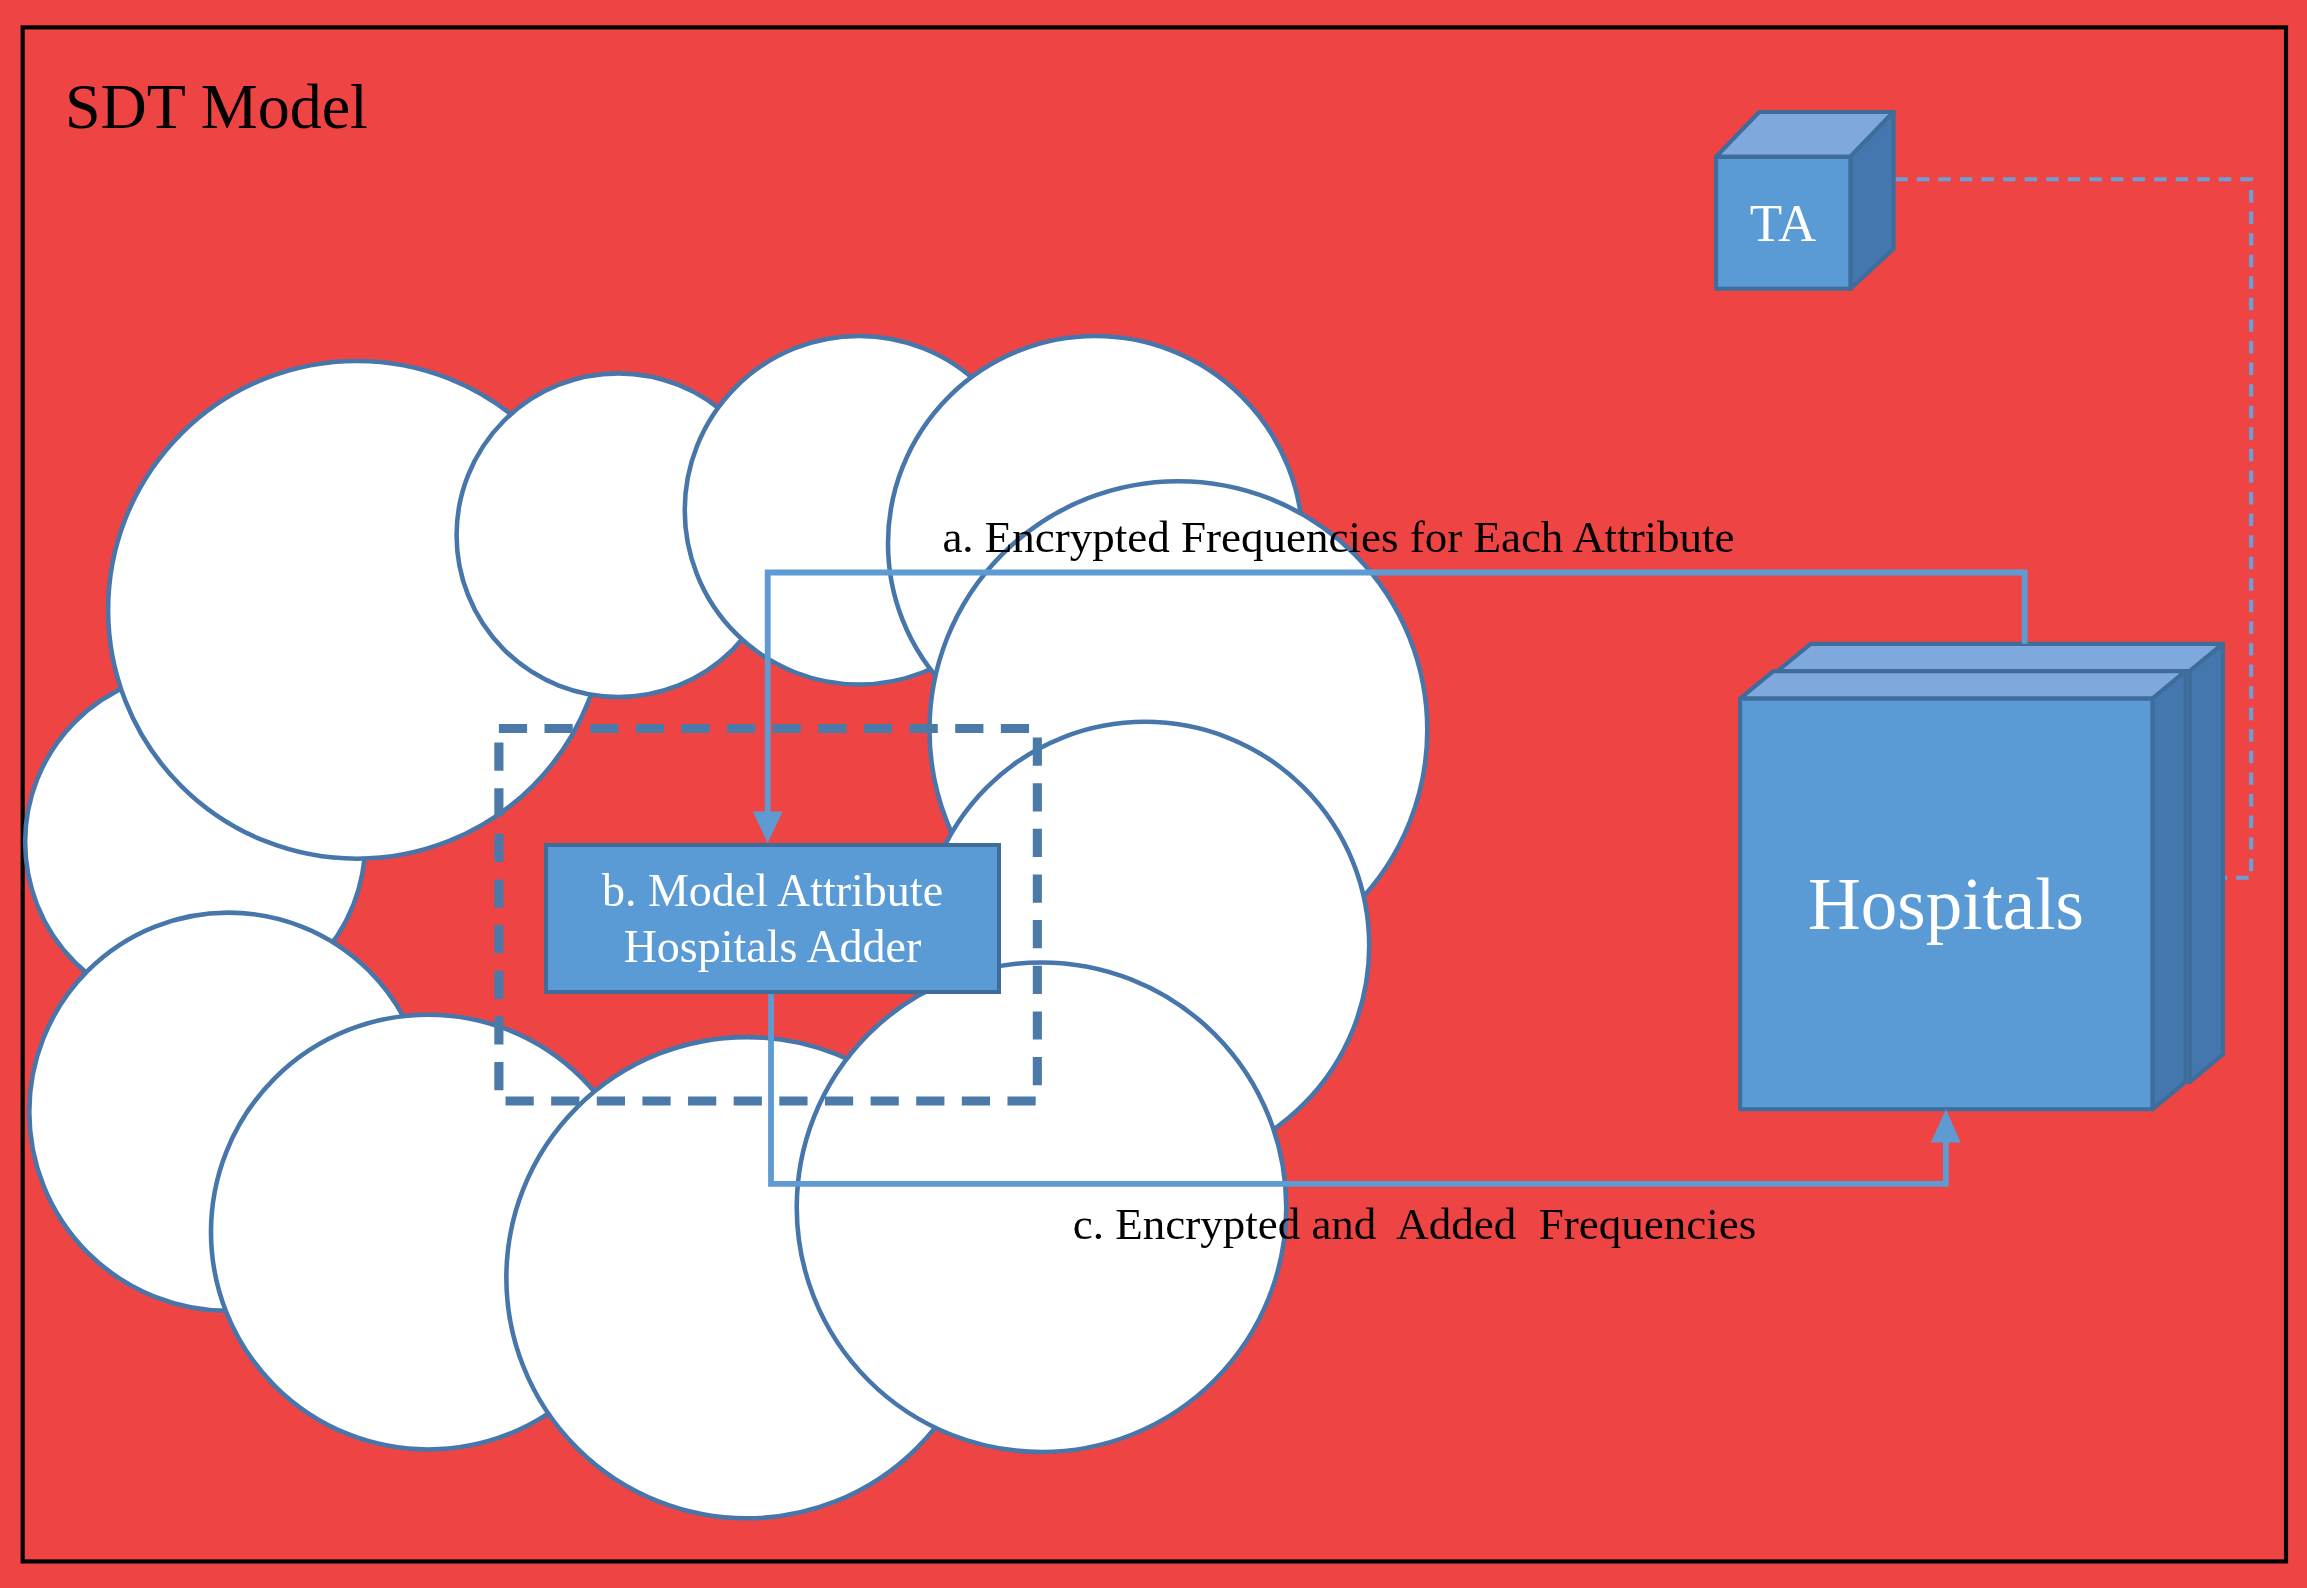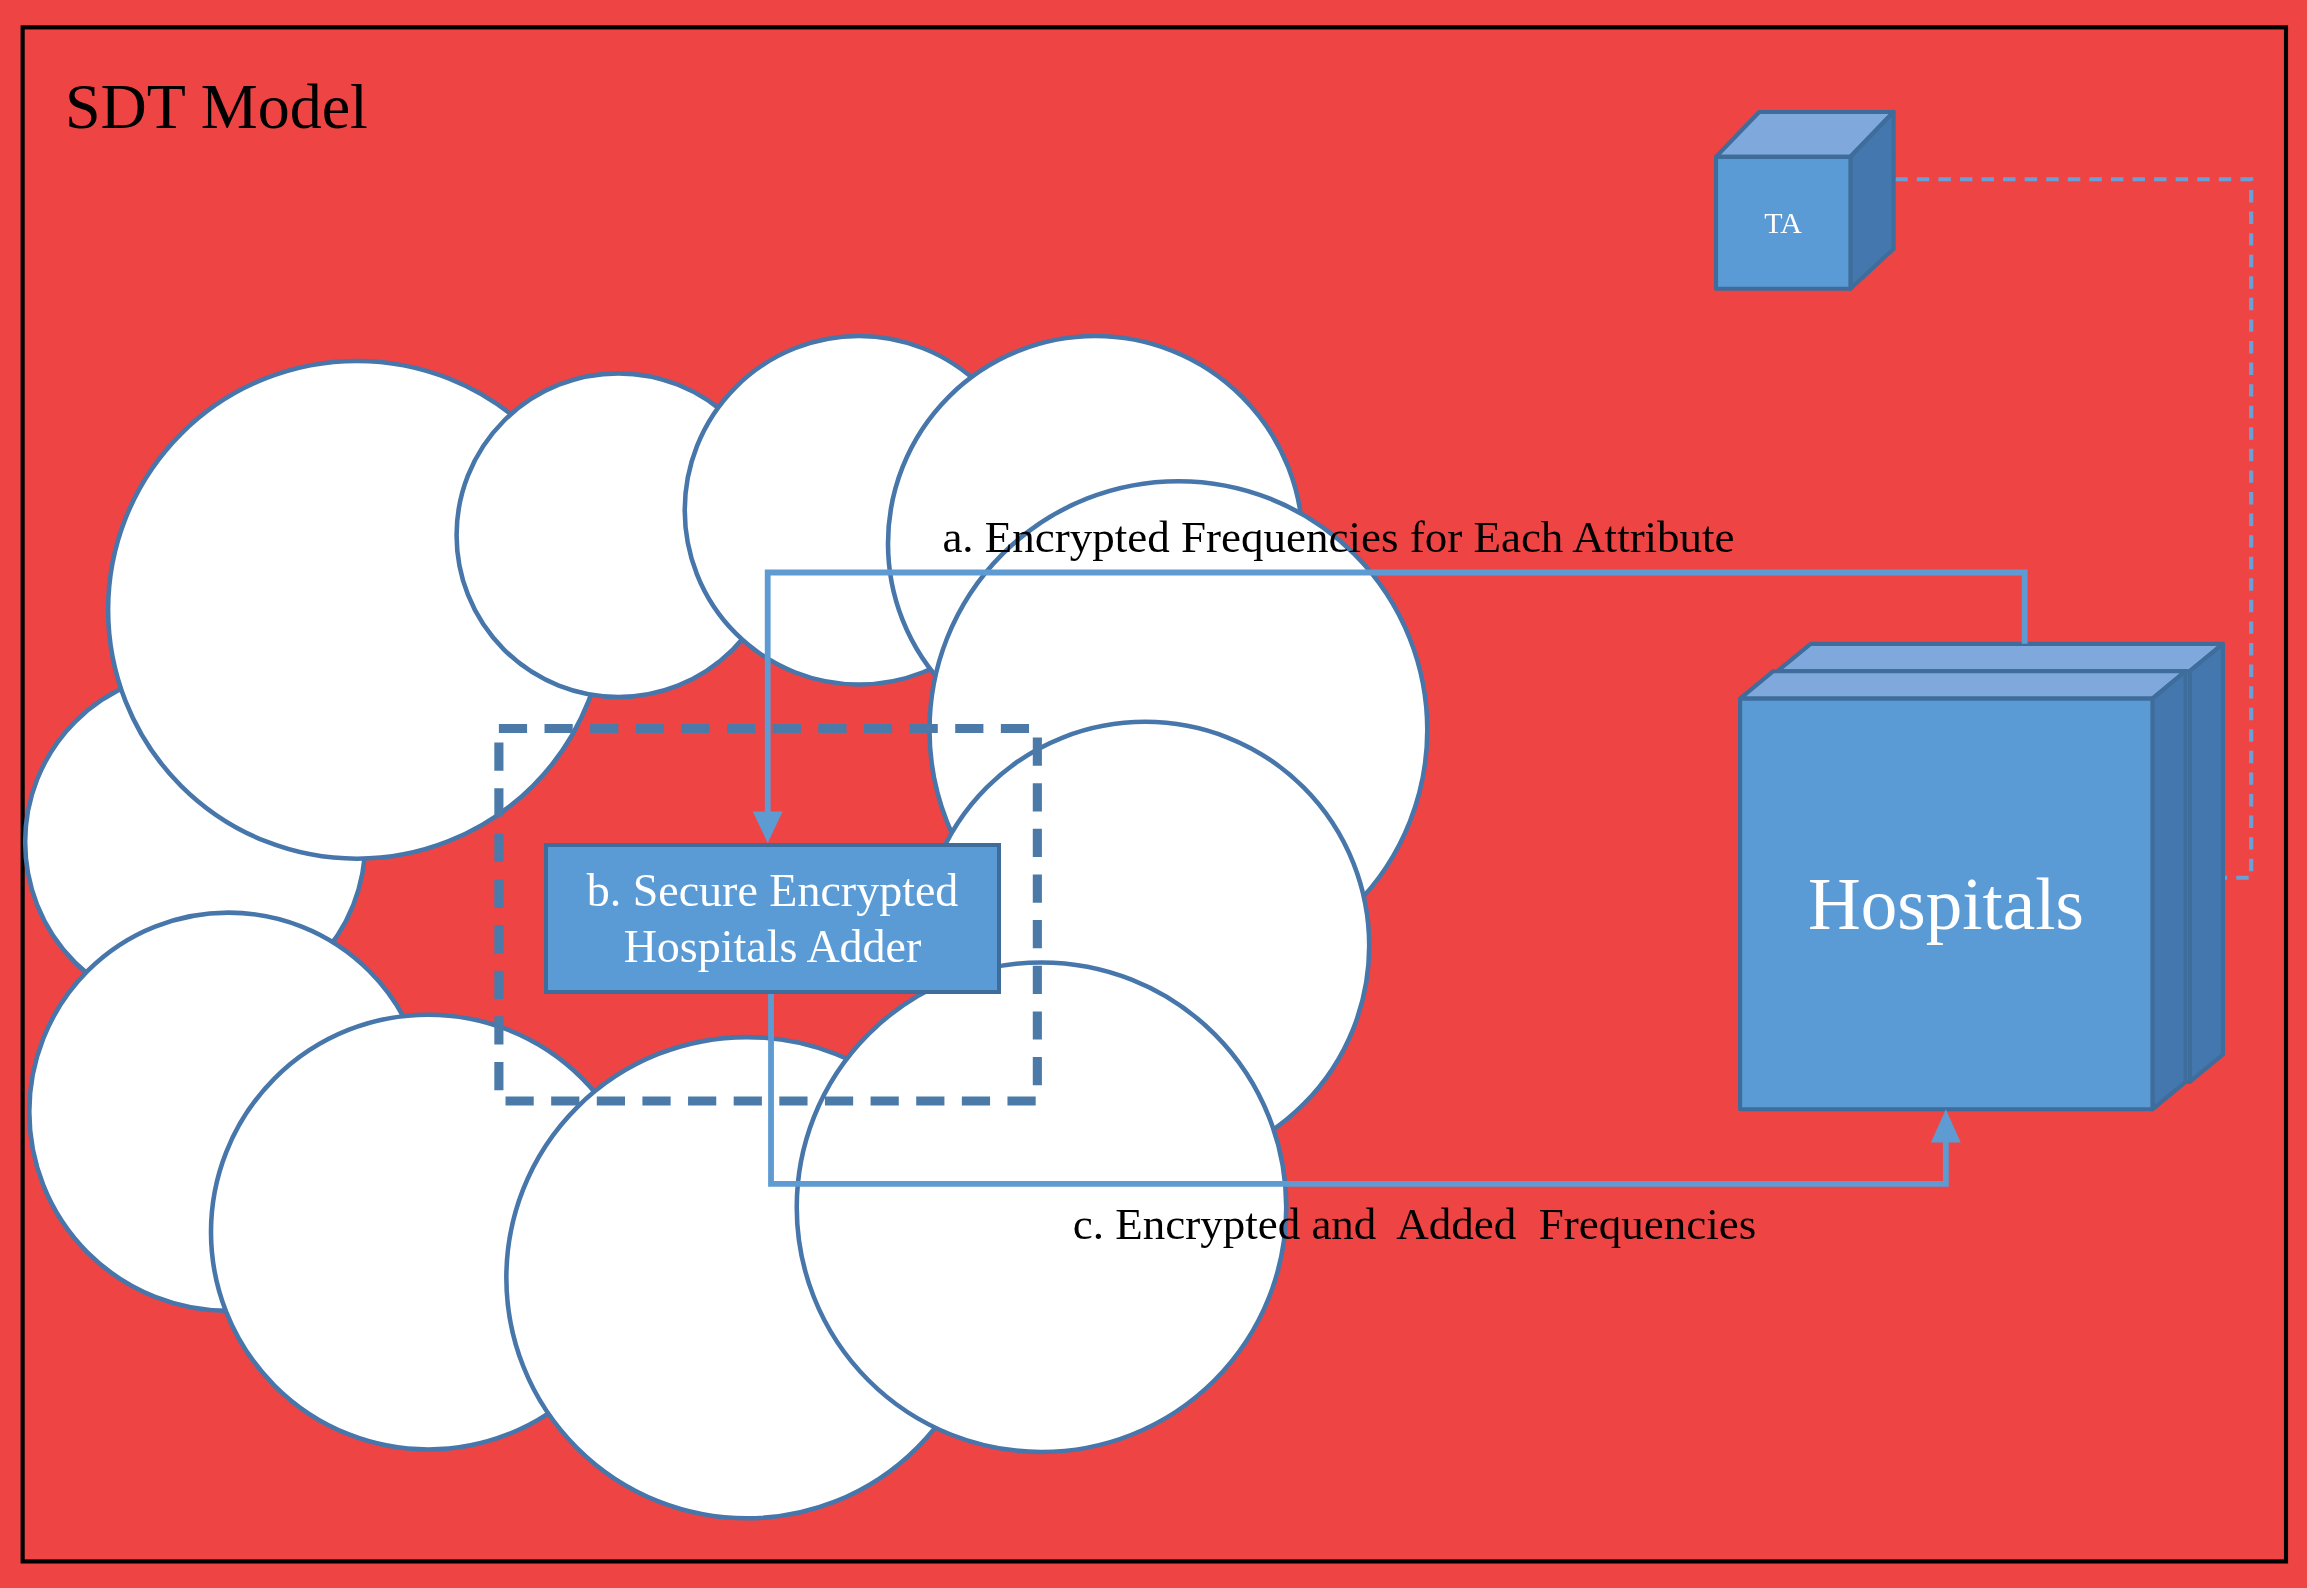--- a/index.html
+++ b/index.html
@@ -18,21 +18,21 @@
   .edge{fill:none;stroke:var(--connector);stroke-width:7;}
   .edge-head{fill:var(--connector);stroke:none;}
 
   
   .overlay{position:absolute;z-index:2;}
   .page-title{left:65px;top:70px;font-size:64px;color:var(--title_text);white-space:pre;}
   .edge-label{font-size:45px;color:var(--title_text);text-align:center;white-space:pre;}
   .edge-label.a{left:932px;top:511px;width:813px;}
   .edge-label.c{left:1008px;top:1198px;width:813px;}
   .ta-label{left:1716px;top:157px;width:134px;height:132px;display:flex;
-            align-items:center;justify-content:center;font-size:30px;color:var(--node_text);}
+            align-items:center;justify-content:center;font-size:53px;color:var(--node_text);}
   .hospitals-label{left:1740px;top:699px;width:412px;height:411px;display:flex;
             align-items:center;justify-content:center;font-size:73px;font-weight:normal;color:var(--node_text);}
   .adder-box{left:544px;top:843px;width:457px;height:151px;box-sizing:border-box;
             background:var(--shape_fill);border:4.1px solid var(--shape_outline);
             display:flex;flex-direction:column;align-items:center;justify-content:center;
             font-size:46px;line-height:1.2;color:var(--node_text);text-align:center;}
 </style>
 </head>
 <body>
 
@@ -88,17 +88,17 @@
 
   <div class="overlay page-title">SDT Model</div>
 
   <div class="overlay edge-label a">a. Encrypted Frequencies for Each Attribute</div>
   <div class="overlay edge-label c">c. Encrypted and  Added  Frequencies</div>
 
   <div class="overlay ta-label">TA</div>
   <div class="overlay hospitals-label">Hospitals</div>
 
   <div class="overlay adder-box">
-    <span>b. Secure Encrypted</span>
+    <span>b. Model Attribute</span>
     <span>Hospitals Adder</span>
   </div>
 </div>
 
 
 </body></html>

